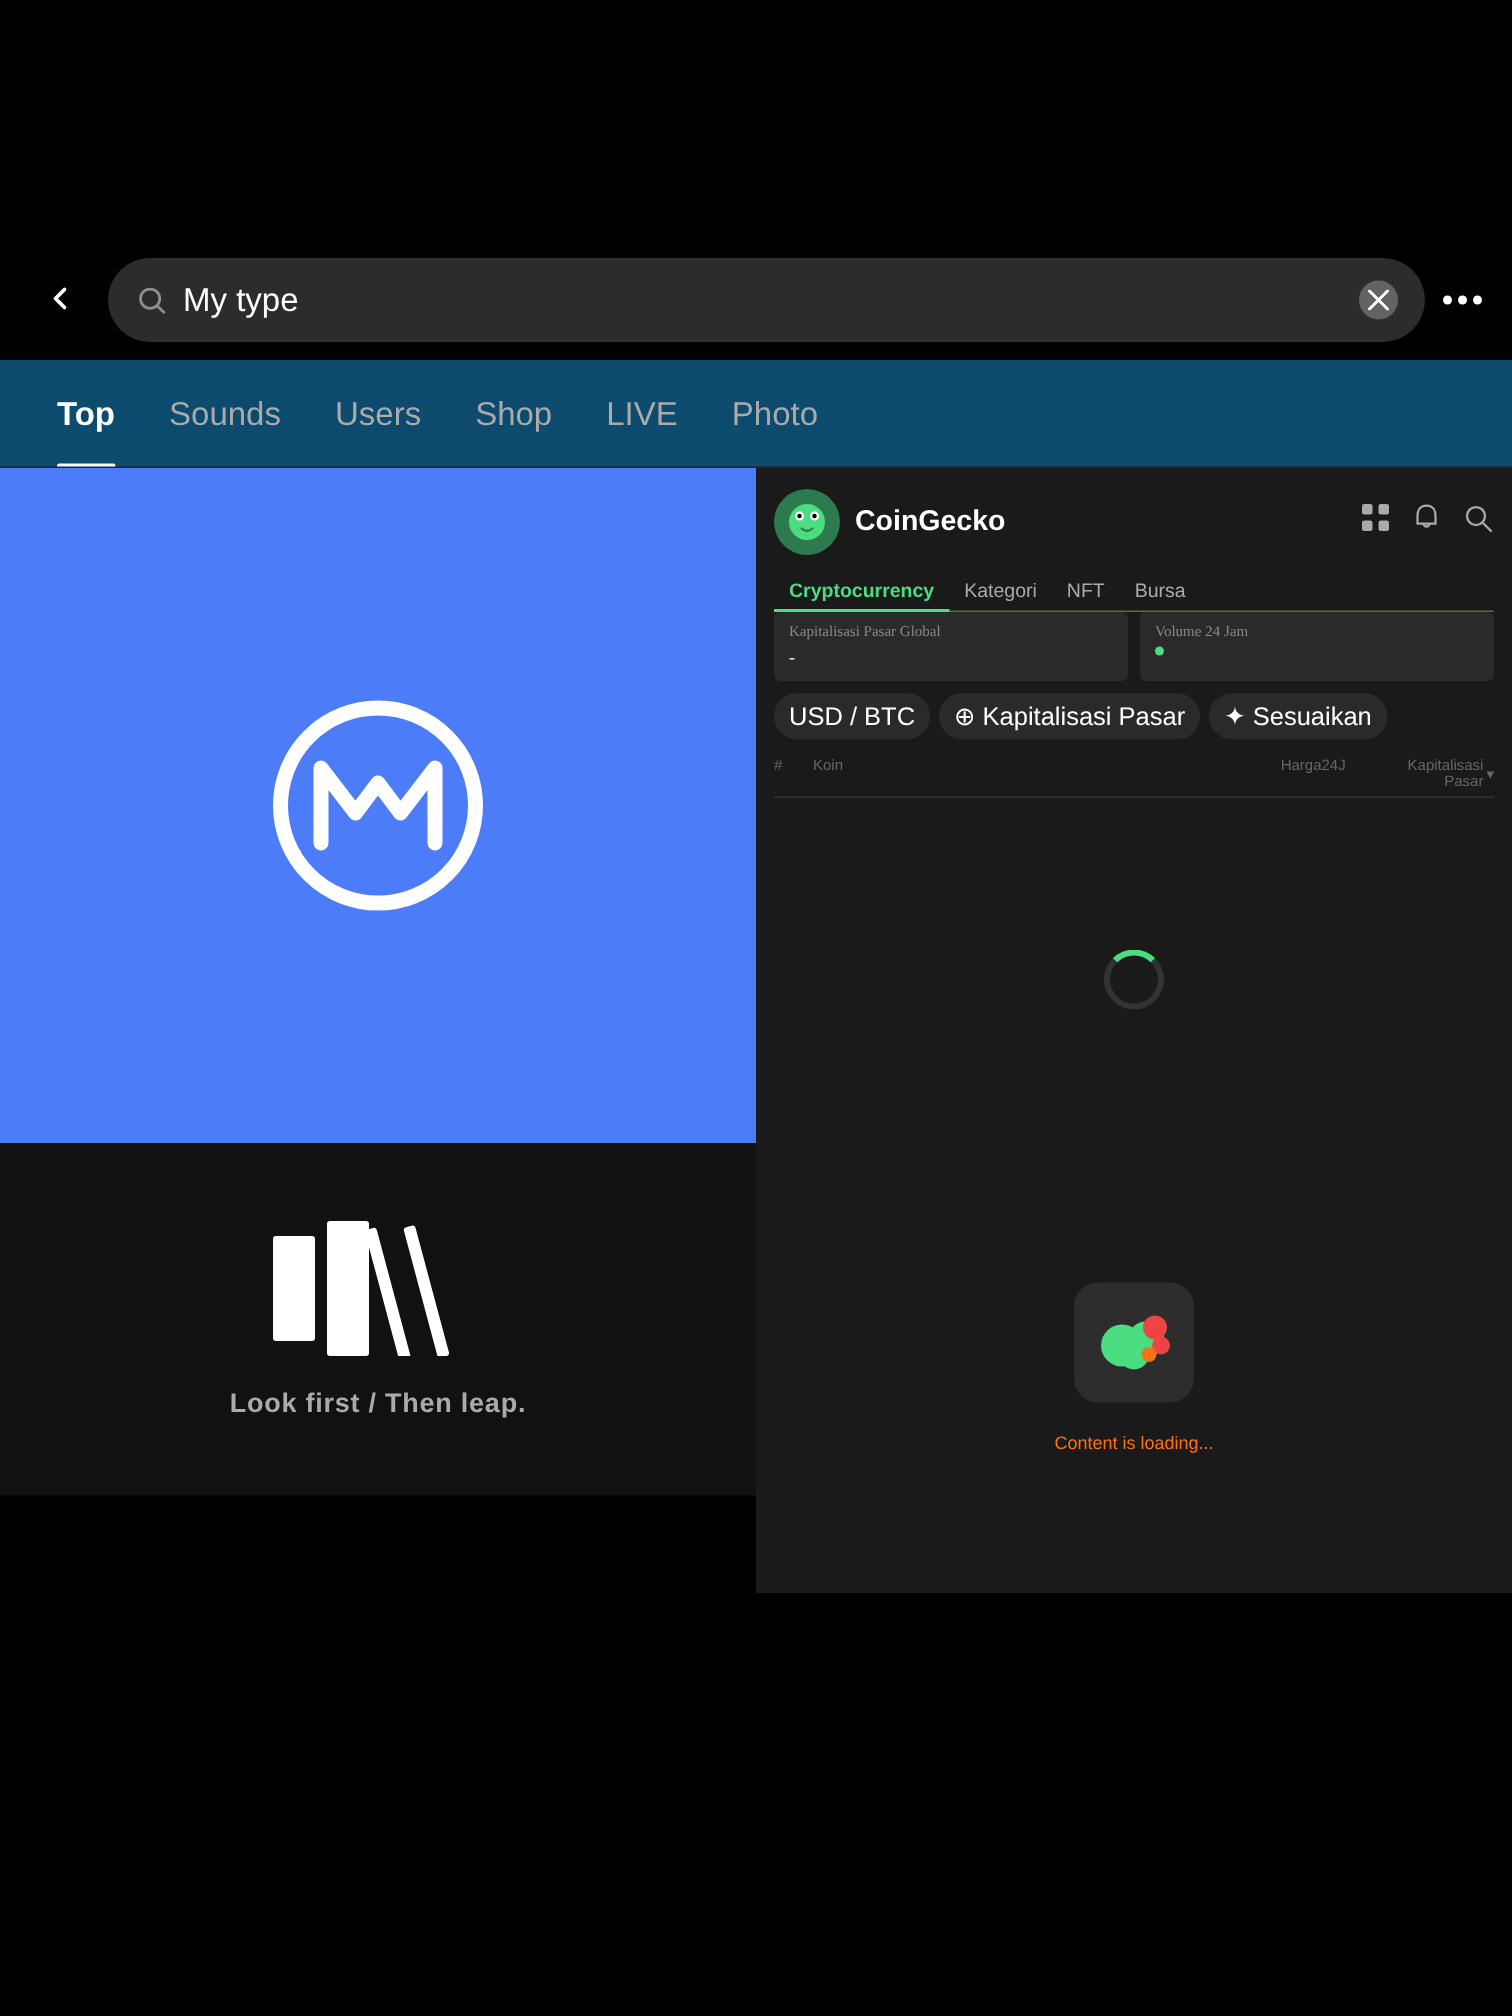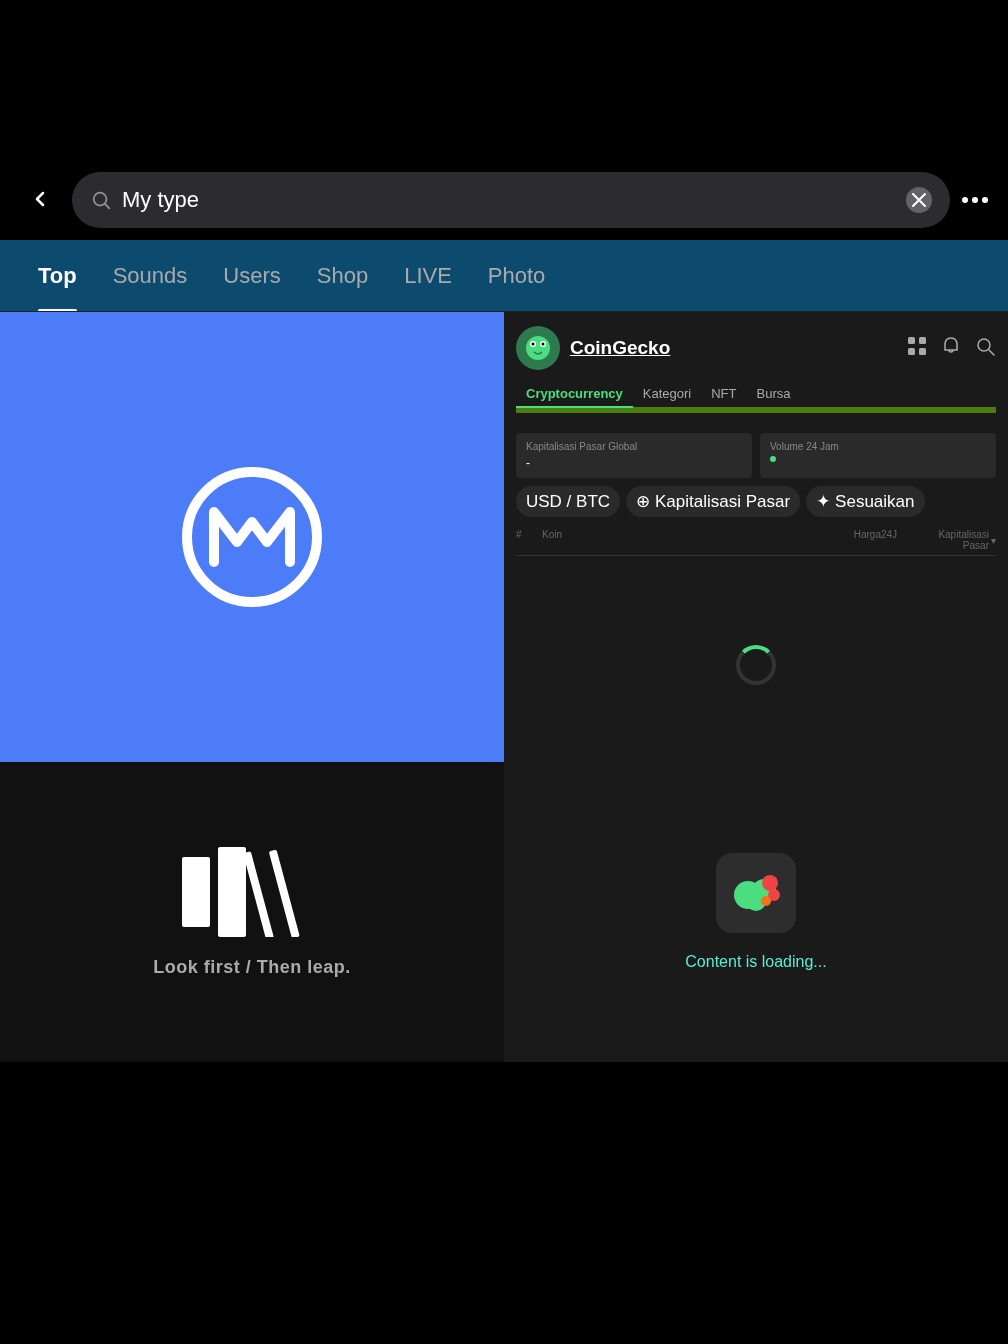--- a/index.html
+++ b/index.html
@@ -155,21 +155,20 @@
       display: flex;
       flex-direction: column;
       padding: 14px 12px 8px;
     }
 
     .gecko-header {
       display: flex;
       align-items: center;
       justify-content: space-between;
       margin-bottom: 10px;
-      text-decoration: underline;
     }
 
     .gecko-left {
       display: flex;
       align-items: center;
       gap: 10px;
     }
 
     .gecko-avatar {
       width: 44px;
@@ -196,22 +195,22 @@
 
     .gecko-icon-btn {
       color: #ccc;
       font-size: 20px;
       cursor: pointer;
     }
 
     .gecko-tabs {
       display: flex;
       gap: 0;
-      border-bottom: 6px solid #4d7c0f;
-      margin-bottom: 20px;
+      border-bottom: 1px solid #4d7c0f;
+      margin-bottom: 0;
     }
 
     .gecko-tab {
       padding: 6px 10px;
       font-size: 13px;
       color: #aaa;
       cursor: pointer;
       position: relative;
       white-space: nowrap;
     }
@@ -235,20 +234,21 @@
       display: flex;
       gap: 8px;
       margin-bottom: 8px;
     }
 
     .gecko-stat-box {
       flex: 1;
       background: #2a2a2a;
       border-radius: 4px;
       padding: 8px 10px;
+      font-family: Liberation Serif, serif;
     }
 
     .gecko-stat-label {
       font-size: 10px;
       color: #888;
       margin-bottom: 4px;
     }
 
     .gecko-stat-value {
       font-size: 12px;
@@ -320,21 +320,21 @@
     }
 
     @keyframes spin {
       0% { transform: rotate(0deg); }
       100% { transform: rotate(360deg); }
     }
 
     
     .card-tradingview {
       background: #111;
-      height: 300px;
+      height: 235px;
       display: flex;
       flex-direction: column;
       align-items: center;
       justify-content: center;
       gap: 16px;
     }
 
     .tv-tagline {
       font-size: 18px;
       color: #aaa;
@@ -361,22 +361,22 @@
       height: 80px;
       background: #2d2d2d;
       border-radius: 16px;
       display: flex;
       align-items: center;
       justify-content: center;
       font-size: 44px;
     }
 
     .loading-text {
-      font-size: 16px;
-      color: #5eead4;
+      font-size: 12px;
+      color: #f97316;
     }
 
     .bottom-black {
       height: 242px;
       background: #000;
     }
   </style>
 </head>
 <body>
 

